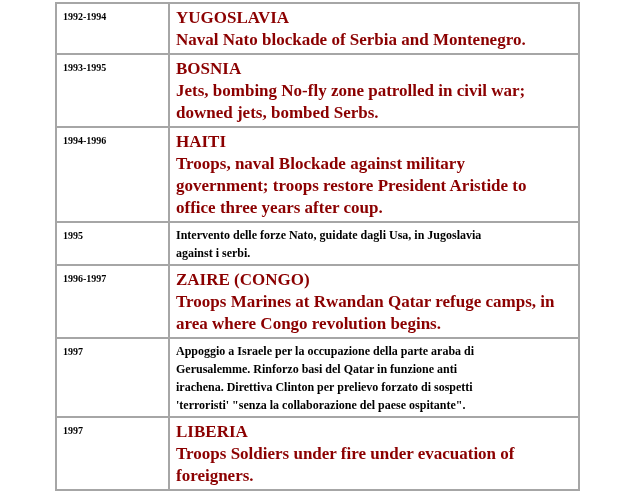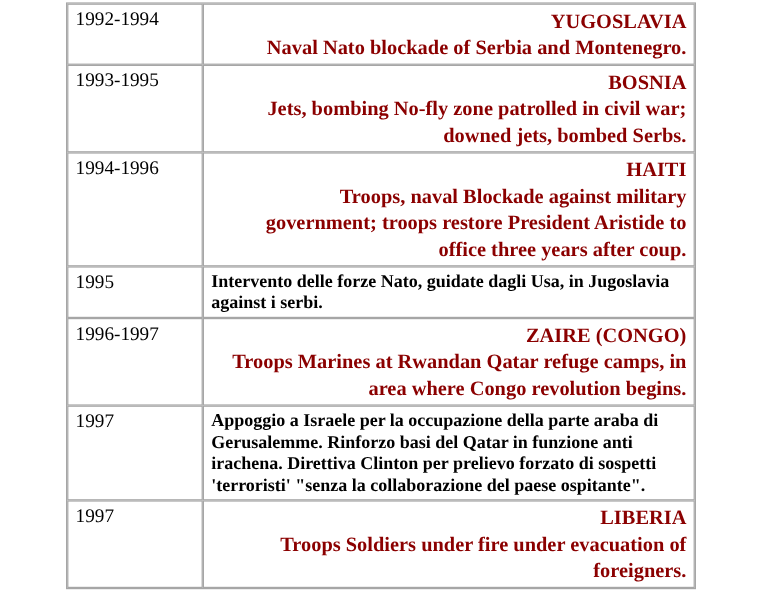--- a/index.html
+++ b/index.html
@@ -25,39 +25,38 @@
     border: 1px solid #a6a6a6;
   }
   table.doc-table td {
     border: 1px solid #a6a6a6;
     vertical-align: top;
     padding: 3px 6px 2px 6px;
     overflow: hidden;
   }
   td.period-cell {
     width: 99px;
-    font-size: 16px;
-    font-weight: normal;
+    font-size: 10px;
+    font-weight: bold;
     color: #000000;
     line-height: 20px;
     white-space: nowrap;
   }
   td.desc-cell {
     width: 396px;
     font-weight: bold;
   }
   td.desc-cell.red {
     color: #8B0000;
     font-size: 17px;
     line-height: 22px;
-    text-align: right;
   }
   td.desc-cell.black {
     color: #000000;
-    font-size: 15px;
+    font-size: 12px;
     line-height: 18px;
   }
   .entry-title {
     white-space: nowrap;
   }
   .entry-line {
     white-space: nowrap;
   }
   .misspelled {
     text-decoration-style: wavy;

